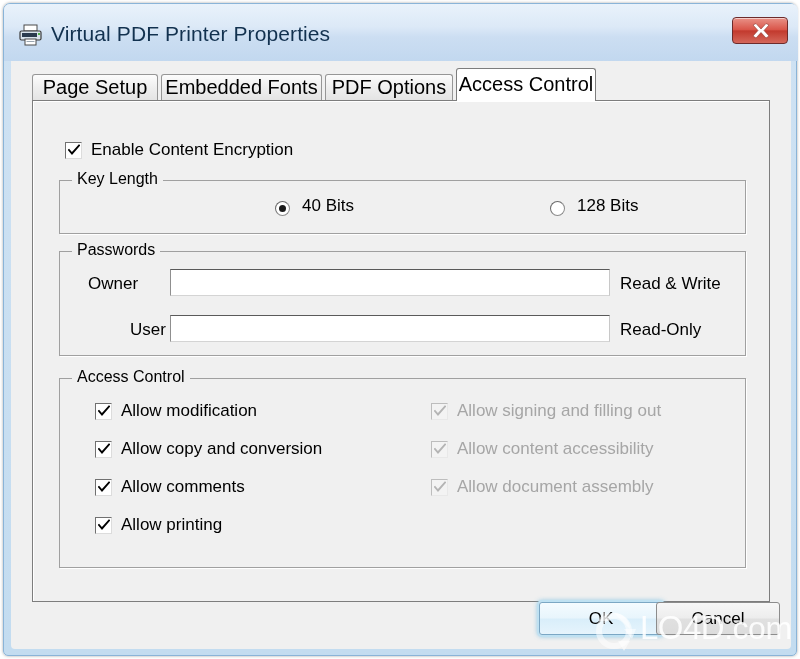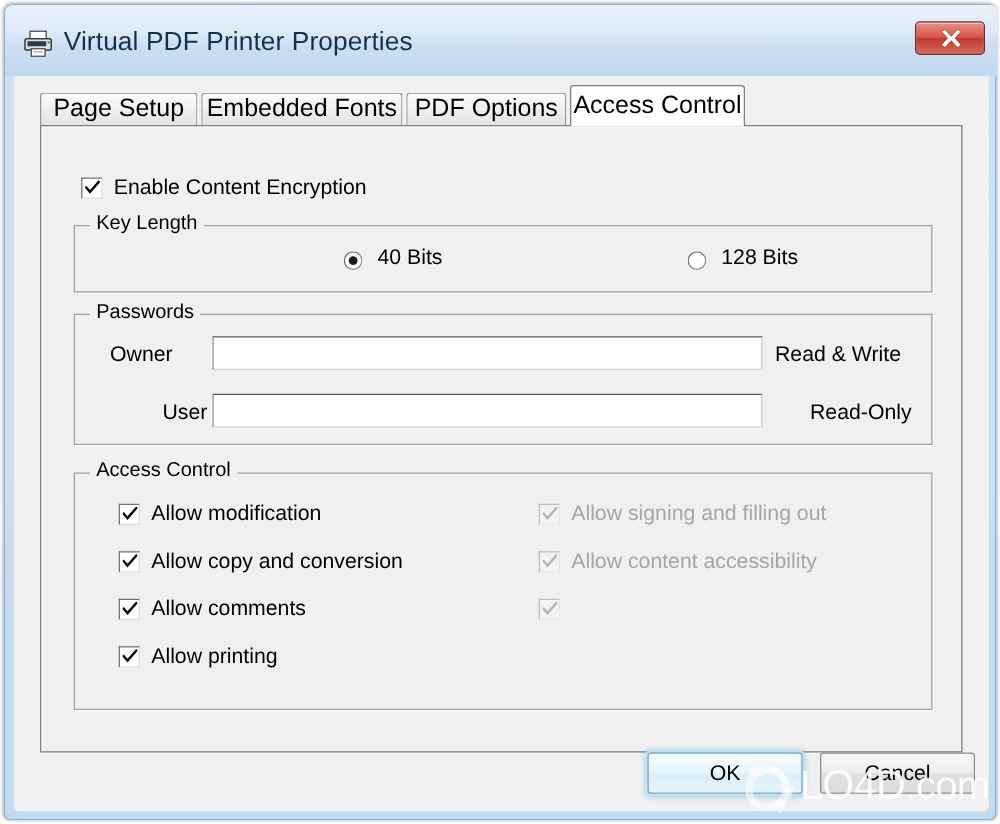--- a/index.html
+++ b/index.html
@@ -234,20 +234,21 @@
     cursor: pointer;
     border-radius: 3px;
     background: linear-gradient(to bottom, #f7f7f7 0%, #ededed 48%, #e0e0e0 52%, #dcdcdc 100%);
     border: 1px solid #8c8c8c;
     text-align: center;
   }
   #btn-ok {
     border-color: #7ba7c4;
     box-shadow: 0 0 0 2px #bfe1f2, 0 0 4px 2px rgba(120,190,225,0.7);
     background: linear-gradient(to bottom, #f4fbff 0%, #e8f5fc 48%, #d9eefa 52%, #e6f4fc 100%);
+    margin-left: 21px;
   }
 
   
   #watermark {
     position: absolute;
     left: 592px;
     top: 601px;
     width: 208px;
     height: 58px;
     pointer-events: none;
@@ -323,21 +324,21 @@
 
       <div class="group" style="left:26px; top:150px; width:687px; height:105px;">
         <span class="group-title">Passwords</span>
 
         <div class="field-label" style="left:28px; top:22px;">Owner</div>
         <input class="textbox" type="text" style="left: 110px; top: 17px; width: 440px; height: 27px;" value="" placeholder="">
         <div class="field-label" style="left:560px; top:22px;">Read &amp; Write</div>
 
         <div class="field-label" style="left:28px; top:68px;margin-left:42px;">User</div>
         <input class="textbox" type="text" style="left: 110px; top: 63px; width: 440px; height: 27px;" value="" placeholder="">
-        <div class="field-label" style="left:560px; top:68px;margin-left:28px;">Read-Only</div>
+        <div class="field-label" style="left:560px; top:68px;">Read-Only</div>
       </div>
 
       <div class="group" style="left:26px; top:277px; width:687px; height:190px;">
         <span class="group-title">Access Control</span>
 
         <div class="cb" style="left:35px; top:24px;">
           <svg class="tick" viewBox="0 0 12 12">
             <path d="M1 6 L4 9.5 L11 1.5" fill="none" stroke="#000000" stroke-width="1.9" stroke-linecap="square"></path>
           </svg>
         </div>
@@ -376,20 +377,21 @@
             <path d="M1 6 L4 9.5 L11 1.5" fill="none" stroke="#b4b4b4" stroke-width="1.9" stroke-linecap="square"></path>
           </svg>
         </div>
         <div class="cb-label disabled" style="left:397px; top:60px;">Allow content accessibility</div>
 
         <div class="cb disabled" style="left:371px; top:100px;">
           <svg class="tick" viewBox="0 0 12 12">
             <path d="M1 6 L4 9.5 L11 1.5" fill="none" stroke="#b4b4b4" stroke-width="1.9" stroke-linecap="square"></path>
           </svg>
         </div>
+        <div class="cb-label disabled" style="left:397px; top:98px;">Allow document assembly</div>
       </div>
 
     </div>
 
     <div id="btn-ok" style="left:507px; top:541px; width:124px; height:33px; line-height:31px;">OK</div>
     <div id="btn-cancel" style="left:645px; top:541px; width:124px; height:33px; line-height:31px;">Cancel</div>
 
   </div>
 </div>
 

